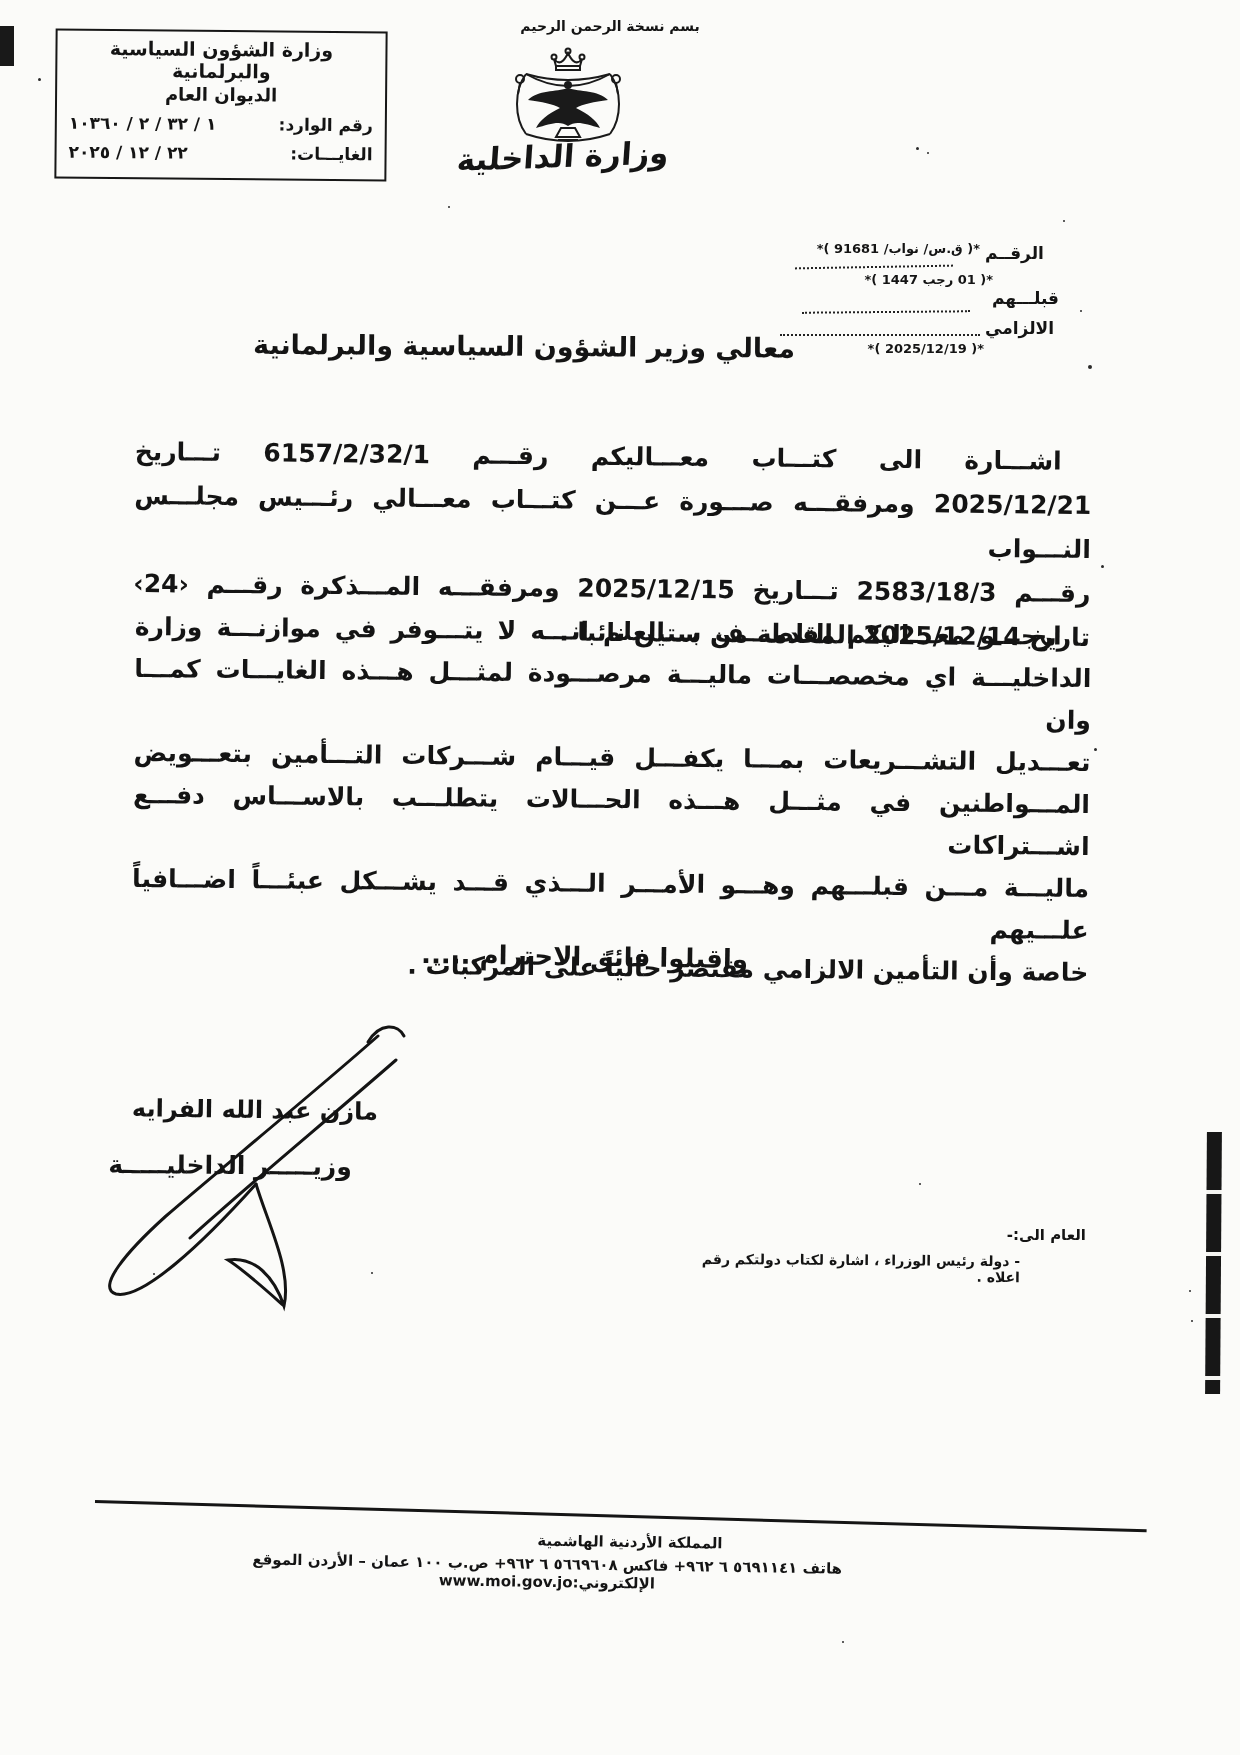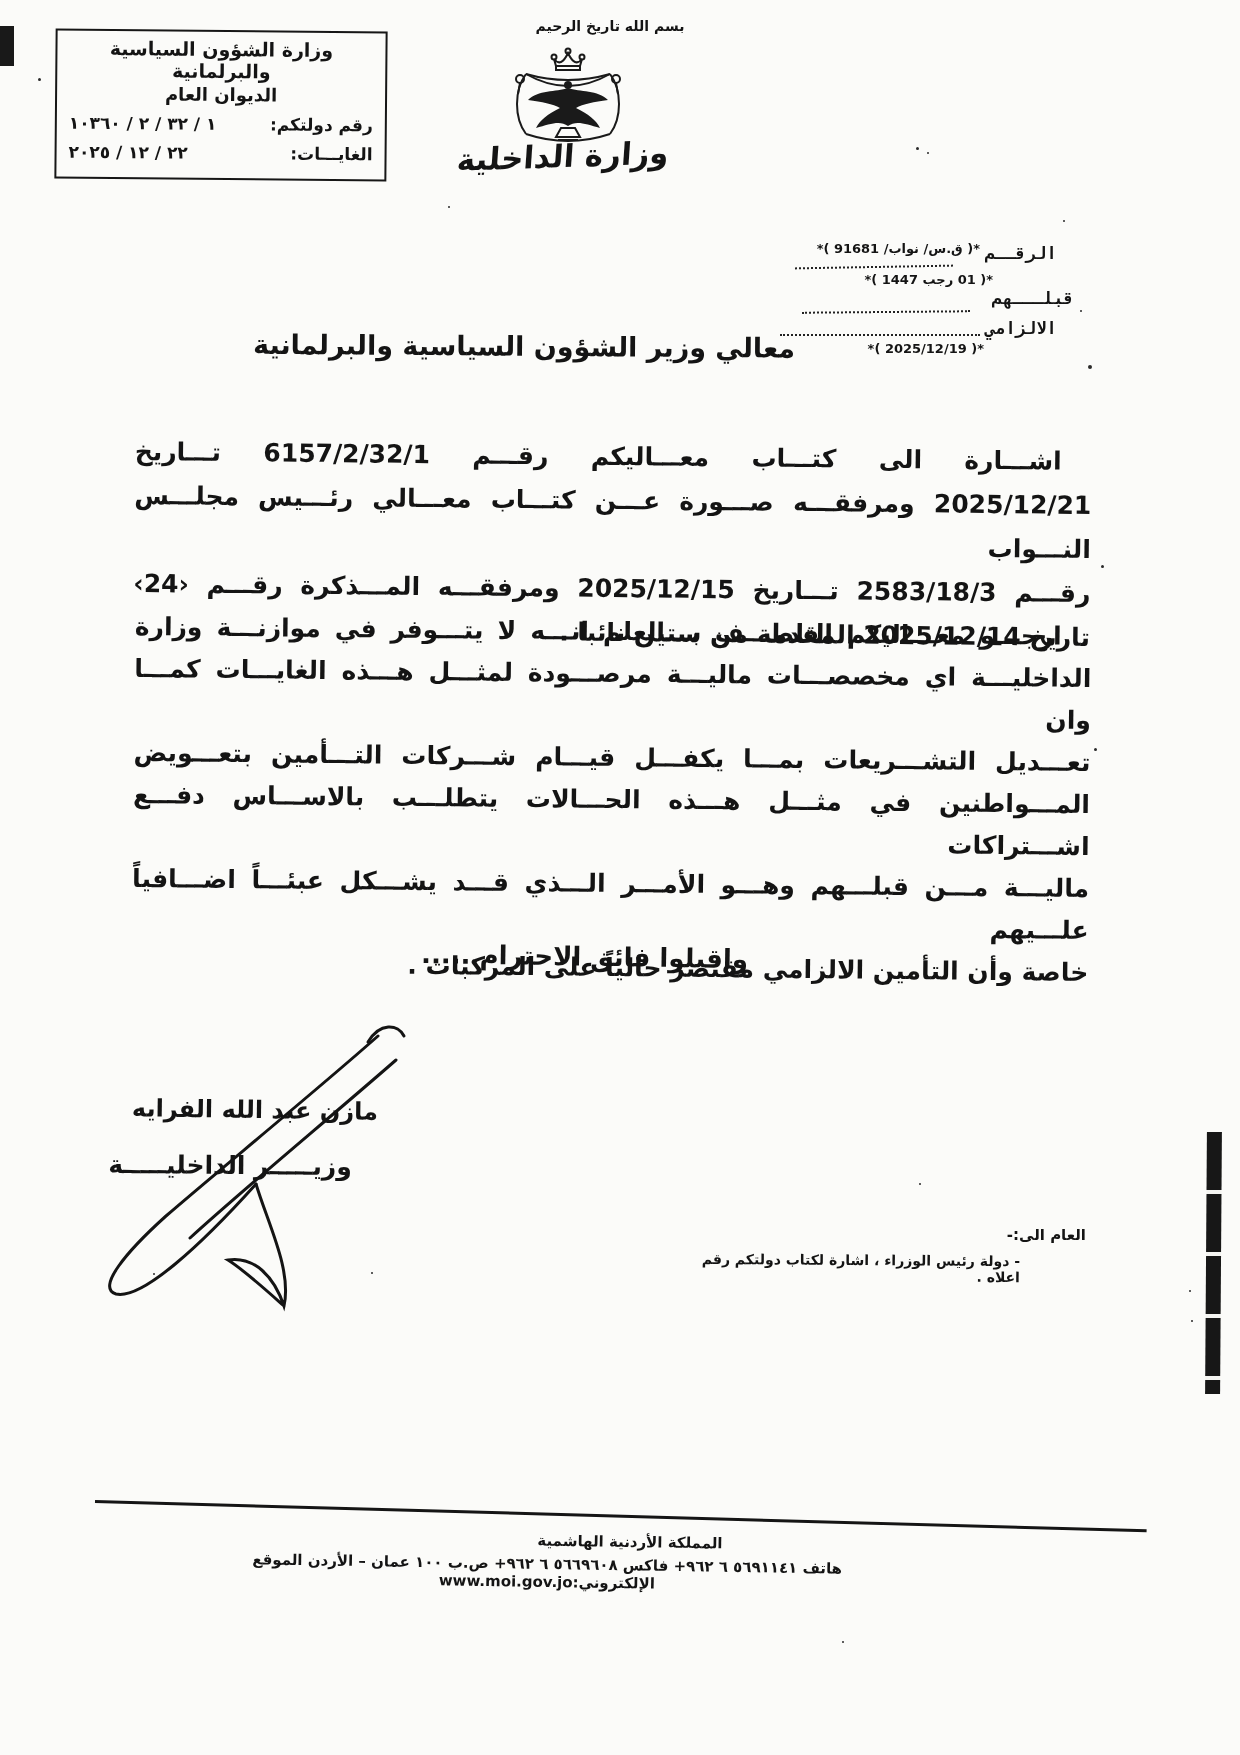--- a/index.html
+++ b/index.html
@@ -19,21 +19,21 @@
   }
   .stamp .l1{font-size:19px;font-weight:700;letter-spacing:1px;}
   .stamp .l2{font-size:18px;font-weight:700;margin-top:2px;}
   .stamp .row{display:flex;justify-content:space-between;direction:rtl;
     font-size:17px;font-weight:700;margin-top:9px;padding:0 2px;}
   
   .basmala{left:430px;top:18px;width:360px;text-align:center;font-size:14px;font-weight:700;}
   .calli{left:448px;top:138px;width:230px;text-align:center;font-size:31px;font-weight:700;
     transform:rotate(-2deg) skewX(-6deg);letter-spacing:-1px;}
   
-  .flabel{font-size:17px;font-weight:700;font-family:Liberation Mono, monospace;}
+  .flabel{font-size:17px;font-weight:700;}
   .fval{font-size:13px;font-weight:700;direction:rtl;text-align:right;}
   .dotted{border-bottom:2px dotted #222;}
   
   .recipient{left:330px;top:331px;width:465px;font-size:27px;font-weight:700;
     direction:rtl;white-space:nowrap;transform:rotate(0.4deg);}
   .para{left:135px;width:957px;direction:rtl;font-size:25px;font-weight:700;
     line-height:44px;transform:rotate(0.6deg);transform-origin:top right;}
   .para .jline{text-align:justify;text-align-last:justify;}
   .para .indent{padding-right:30px;}
   .para .lastline{text-align:right;}
@@ -81,30 +81,30 @@
 <div class="abs speck" style="left:842px;top:1641px;width:2px;height:2px"></div>
 <div class="abs speck" style="left:371px;top:1272px;width:2px;height:2px"></div>
 <div class="abs speck" style="left:153px;top:1273px;width:2px;height:2px"></div>
 <div class="abs speck" style="left:1189px;top:1290px;width:2px;height:2px"></div>
 <div class="abs speck" style="left:1191px;top:1320px;width:2px;height:2px"></div>
 
 <div class="abs stamp">
   <div class="l1">وزارة الشؤون السياسية والبرلمانية</div>
   <div class="l2">الديوان العام</div>
   <div class="row">
-    <span>رقم دولتكم:</span>
+    <span>رقم الوارد:</span>
     <span class="rtl">١ / ٣٢ / ٢ / ١٠٣٦٠</span>
   </div>
   <div class="row">
     <span>الغايـــات:</span>
     <span class="rtl">٢٢ / ١٢ / ٢٠٢٥</span>
   </div>
 </div>
 
-<div class="abs basmala rtl">بسم الله تاريخ الرحيم</div>
+<div class="abs basmala rtl">بسم نسخة الرحمن الرحيم</div>
 
 <div class="abs" style="left:468px;top:46px;width:200px;height:105px">
   <svg width="200" height="105" viewBox="0 0 200 105" fill="none" stroke="#1a1a1a" stroke-width="2">
 
     <circle cx="86" cy="11" r="2.5"></circle>
       <circle cx="100" cy="5" r="2.5"></circle>
       <circle cx="114" cy="11" r="2.5"></circle>
     <path d="M86,13 Q93,22 100,7 Q107,22 114,13 L112,20 L88,20 Z"></path>
     <rect x="88" y="20" width="24" height="4"></rect>
 

